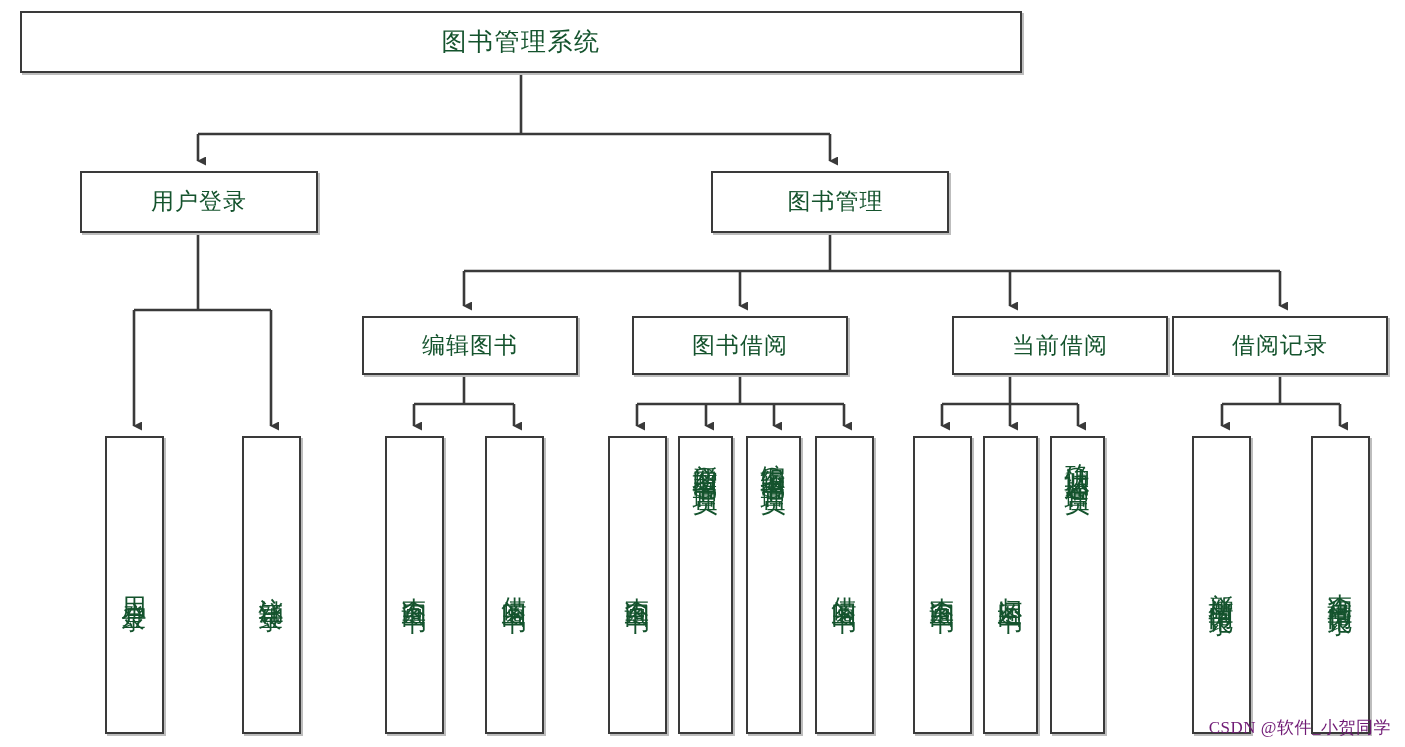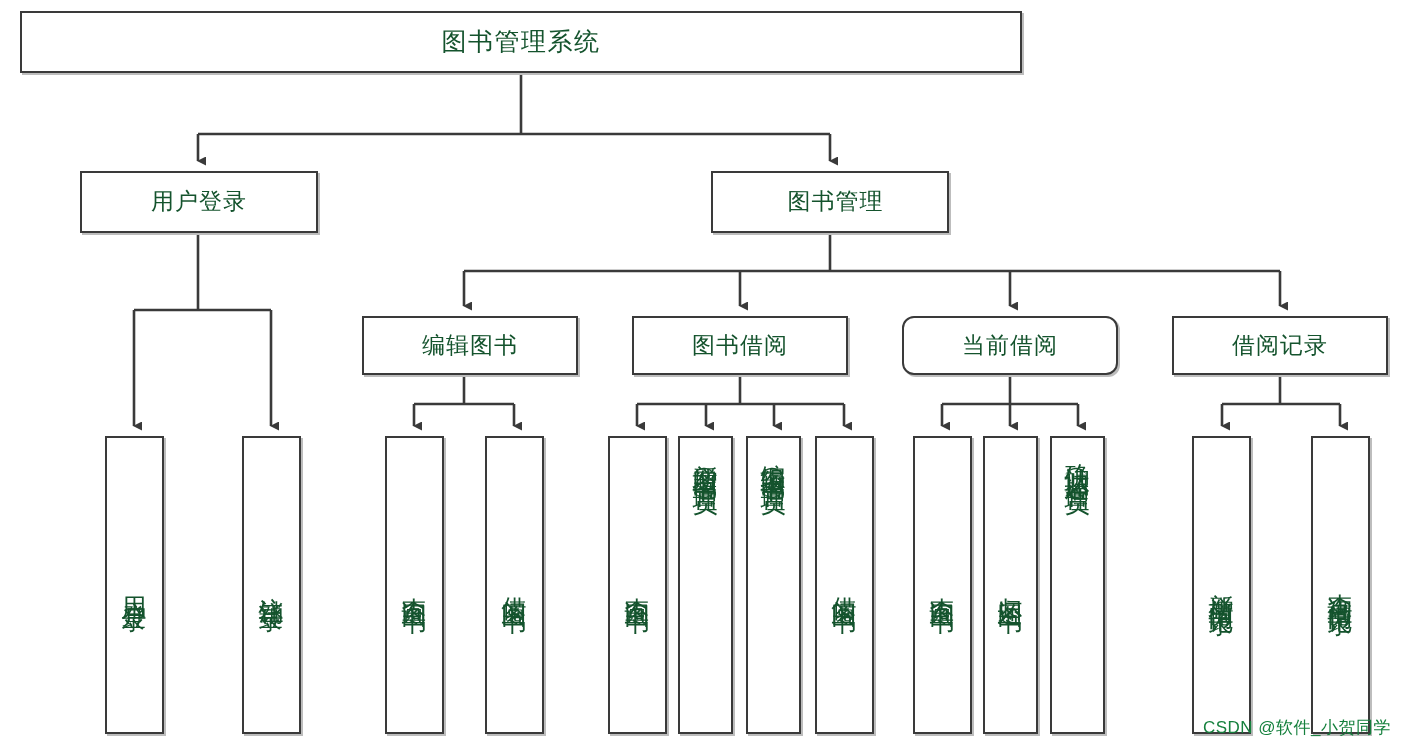--- a/index.html
+++ b/index.html
@@ -64,24 +64,25 @@
   }
   #title-box .node-label {
     font-size: 25px;
     letter-spacing: 1.5px;
   }
   .watermark {
     position: absolute;
     right: 14px;
     bottom: 8px;
     font-size: 17px;
-    color: #15803d;
+    color: #701a75;
     letter-spacing: 0.5px;
     white-space: nowrap;
     pointer-events: none;
+    font-family: Liberation Serif, serif;
   }
 </style>
 </head>
 <body>
 
 <div id="diagram-root">
 
   <svg class="diagram-svg" viewBox="0 0 1405 747">
     <defs>
       <marker id="arrowhead" markerWidth="9" markerHeight="9" refX="4.5" refY="8" orient="auto" markerUnits="userSpaceOnUse">
@@ -142,21 +143,21 @@
   <div class="node-box horiz" style="left:711px; top:171px; width:238px; height:62px;padding-left:11px;">
     <span class="node-label">图书管理</span>
   </div>
 
   <div class="node-box horiz" style="left:362px; top:316px; width:216px; height:59px;">
     <span class="node-label">编辑图书</span>
   </div>
   <div class="node-box horiz" style="left:632px; top:316px; width:216px; height:59px;text-align:center;">
     <span class="node-label">图书借阅</span>
   </div>
-  <div class="node-box horiz" style="left:902px; top:316px; width:216px; height:59px;border-radius:12px;">
+  <div class="node-box horiz" style="left:952px; top:316px; width:216px; height:59px;">
     <span class="node-label">当前借阅</span>
   </div>
   <div class="node-box horiz" style="left:1172px; top:316px; width:216px; height:59px;text-align:center;">
     <span class="node-label">借阅记录</span>
   </div>
 
   <div class="node-box vert centered" style="left:105px; top:436px; width:59px; height:298px;">
     <span class="node-label">用户登录</span>
   </div>
   <div class="node-box vert centered" style="left:242px; top:436px; width:59px; height:298px;">

